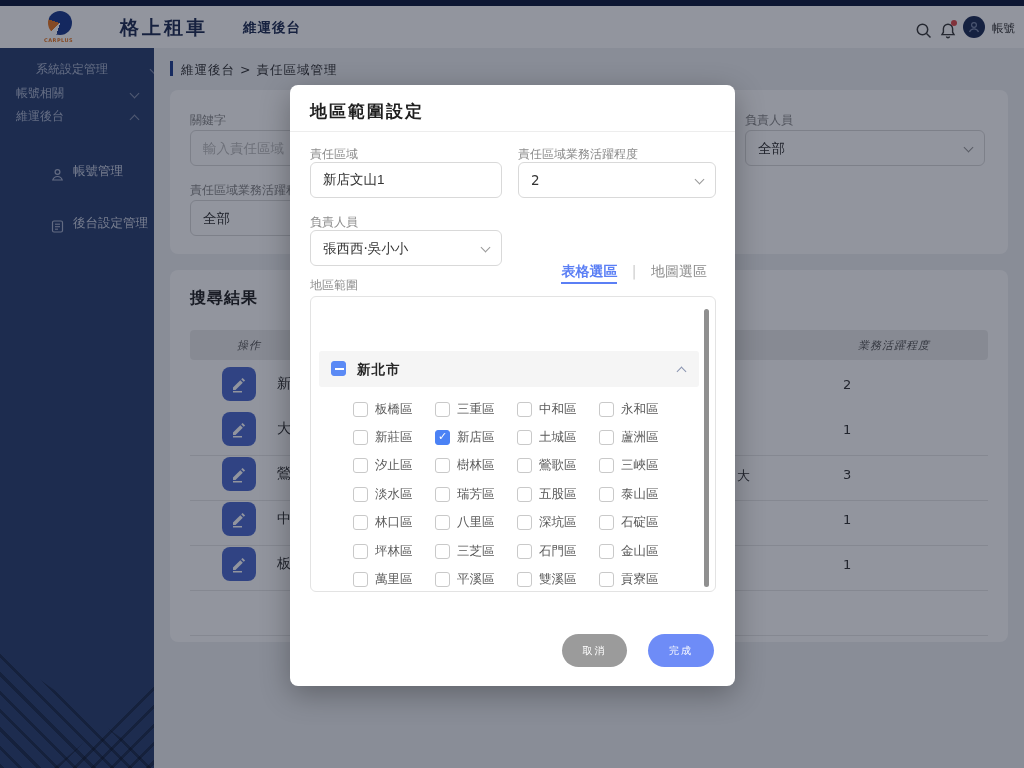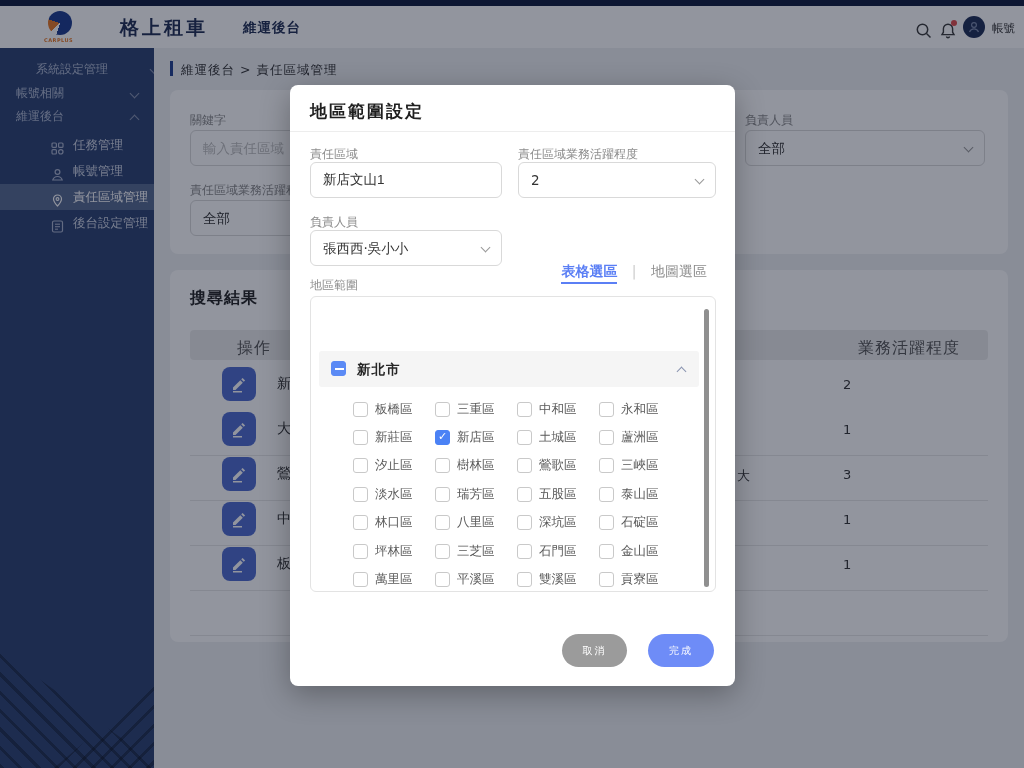--- a/index.html
+++ b/index.html
@@ -43,21 +43,21 @@
   .crumb { position:absolute; left:27px; top:14px; font-size:12.5px; color:#333; letter-spacing:1px; }
   .card { position:absolute; background:#ffffff; border-radius:8px; }
   .flabel { position:absolute; font-size:12px; color:#8a8a8a; }
   .ibox { position:absolute; height:36px; border:1px solid #d9d9d9; border-radius:6px; background:#fff;
           font-size:13.5px; color:#333; line-height:34px; padding-left:12px; }
   .ibox .chevsel { position:absolute; right:12px; top:13px; width:7px; height:7px; border-right:1.5px solid #999; border-bottom:1.5px solid #999; transform:rotate(45deg); }
   input.ibox { line-height:normal; }
   input.ibox::placeholder { color:#bdbdbd; }
   .rtitle { position:absolute; left:20px; top:18px; font-size:16px; font-weight:bold; color:#222; letter-spacing:1px; }
   .thead { position:absolute; left:20px; top:60px; width:798px; height:30px; background:#ececec; border-radius:4px; }
-  .th { position:absolute; top:8px; font-size:16px; color:#555; letter-spacing:1px; }
+  .th { position:absolute; top:8px; font-size:11px; color:#555; letter-spacing:1px;font-style:italic; }
   .rowline { position:absolute; left:20px; width:798px; height:1px; background:#e8e8e8; }
   .editbtn { position:absolute; left:52px; width:34px; height:34px; background:#4d6bce; border-radius:8px; cursor:pointer; }
   .editbtn svg { position:absolute; left:7px; top:7px; }
   .cellv { position:absolute; font-size:13px; color:#333; }
   .frag { position:absolute; width:13px; overflow:hidden; font-size:14px; color:#333; white-space:nowrap; }
 
   
   .overlay { position:absolute; inset:0; background:rgba(13,20,40,0.45); z-index:5; }
   .modal { position:absolute; left:290px; top:85px; width:445px; height:601px; background:#fff; border-radius:8px;
            box-shadow:0 8px 30px rgba(0,0,0,.3); z-index:10; }
@@ -128,48 +128,28 @@
     </div>
     <div class="sgroup" style="top:34px;">
       <span>帳號相關</span>
       <span class="chev down"></span>
     </div>
     <div class="sgroup" style="top:57px;">
       <span>維運後台</span>
       <span class="chev up" style="top:11px;"></span>
     </div>
 
-    <div class="sitem" style="top:84px;">
-      <span class="icn">
-        <svg width="13" height="13" viewBox="0 0 13 13">
-            <rect x="1" y="1" width="4.4" height="4.4" rx="1" fill="none" stroke="#aab3cc" stroke-width="1.2"></rect>
-            <rect x="7.6" y="1" width="4.4" height="4.4" rx="1" fill="none" stroke="#aab3cc" stroke-width="1.2"></rect>
-            <rect x="1" y="7.6" width="4.4" height="4.4" rx="1" fill="none" stroke="#aab3cc" stroke-width="1.2"></rect>
-            <rect x="7.6" y="7.6" width="4.4" height="4.4" rx="2.2" fill="none" stroke="#aab3cc" stroke-width="1.2"></rect>
-          </svg>
-      </span>
-      <span>任務管理</span>
-    </div>
     <div class="sitem" style="top:110px;">
       <span class="icn">
         <svg width="13" height="13" viewBox="0 0 13 13">
             <circle cx="6.5" cy="4" r="2.4" fill="none" stroke="#aab3cc" stroke-width="1.2"></circle>
             <path d="M1.8 12a4.9 4.9 0 0 1 9.4 0z" fill="none" stroke="#aab3cc" stroke-width="1.2"></path>
           </svg>
       </span>
       <span>帳號管理</span>
-    </div>
-    <div class="sitem active" style="top:136px;">
-      <span class="icn">
-        <svg width="13" height="13" viewBox="0 0 13 13">
-            <path d="M6.5 1a4 4 0 0 1 4 4c0 2.8-4 7-4 7s-4-4.2-4-7a4 4 0 0 1 4-4z" fill="none" stroke="#ffffff" stroke-width="1.2"></path>
-            <circle cx="6.5" cy="5" r="1.4" fill="none" stroke="#ffffff" stroke-width="1.1"></circle>
-          </svg>
-      </span>
-      <span>責任區域管理</span>
     </div>
     <div class="sitem" style="top:162px;">
       <span class="icn">
         <svg width="13" height="13" viewBox="0 0 13 13">
             <rect x="1.5" y="1" width="10" height="11" rx="1.5" fill="none" stroke="#aab3cc" stroke-width="1.2"></rect>
             <line x1="4" y1="4.2" x2="9" y2="4.2" stroke="#aab3cc" stroke-width="1.1"></line>
             <line x1="4" y1="6.7" x2="9" y2="6.7" stroke="#aab3cc" stroke-width="1.1"></line>
             <line x1="4" y1="9.2" x2="7" y2="9.2" stroke="#aab3cc" stroke-width="1.1"></line>
           </svg>
       </span>

